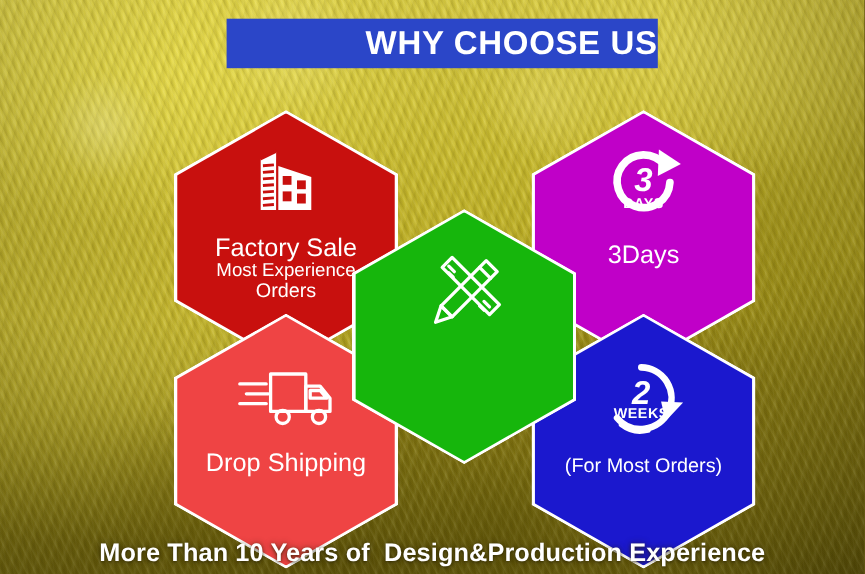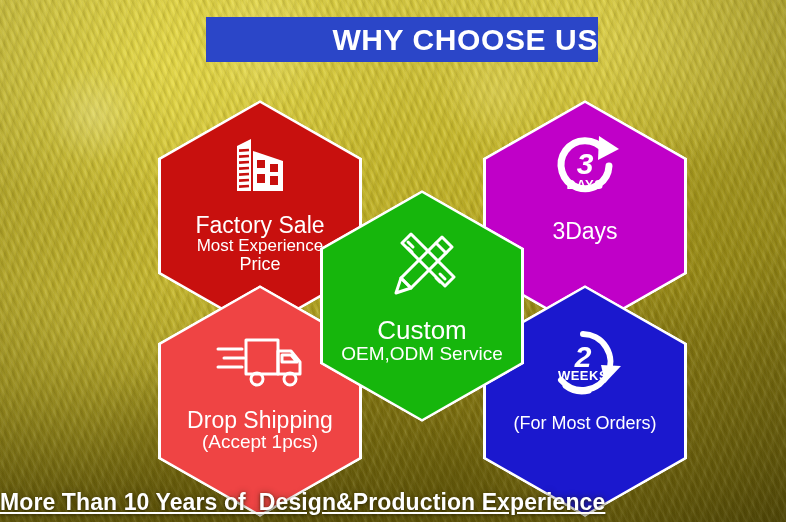--- a/index.html
+++ b/index.html
@@ -200,28 +200,27 @@
     fill: #ffffff;
     letter-spacing: 0.5px;
   }
 
   
   #footer-caption {
     position: absolute;
     left: 0;
     right: 0;
     bottom: 6px;
-    text-align: left;
+    text-align: center;
     color: #ffffff;
     font-size: 23px;
     font-weight: bold;
     letter-spacing: 0.1px;
     text-shadow: 0 1px 3px rgba(40,34,2,0.75), 0 0 7px rgba(40,34,2,0.45);
     white-space: pre;
-    text-decoration: underline;
   }
 </style>
 </head>
 <body>
 
 <div id="stage">
 
   <div class="bg-layer" id="bg-base"></div>
   <div class="bg-layer" id="bg-strands-a"></div>
   <div class="bg-layer" id="bg-strands-b"></div>
@@ -259,21 +258,21 @@
               <rect x="49" y="35" width="8" height="8"></rect>
               <rect x="36" y="45" width="8" height="9"></rect>
               <rect x="49" y="47" width="8" height="9"></rect>
             </g>
           </g>
         </svg>
       </div>
       <div class="hex-label">
         <span class="hex-title">Factory Sale</span>
         <span class="hex-sub">Most Experience</span>
-        <span class="hex-sub2">Price</span>
+        <span class="hex-sub2">Orders</span>
       </div>
     </div>
   </div>
 
   <div class="hex" id="hex-3days">
     <div class="hex-border"></div>
     <div class="hex-inner">
       <div class="hex-icon">
         <svg width="88" height="76" viewBox="0 0 88 76" aria-hidden="true">
           <g fill="none" stroke="#ffffff" stroke-width="7" stroke-linecap="round">
@@ -307,21 +306,20 @@
 
             <path d="M70 26 L79 26 L85 33 L70 33 Z"></path>
 
             <circle cx="45" cy="50" r="6"></circle>
             <circle cx="78" cy="50" r="6"></circle>
           </g>
         </svg>
       </div>
       <div class="hex-label">
         <span class="hex-title">Drop Shipping</span>
-        <span class="hex-sub">(Accept 1pcs)</span>
       </div>
     </div>
   </div>
 
   <div class="hex" id="hex-2weeks">
     <div class="hex-border"></div>
     <div class="hex-inner">
       <div class="hex-icon">
         <svg width="92" height="76" viewBox="0 0 92 76" aria-hidden="true">
           <g fill="none" stroke="#ffffff" stroke-width="6" stroke-linecap="round">
@@ -354,22 +352,18 @@
             <path d="M56 53 L60 57"></path>
 
             <path d="M62 12 L72 22 L31 63 L21 53 Z"></path>
 
             <path d="M56 18 L66 28"></path>
 
             <path d="M21 53 L31 63 L16 68 Z"></path>
           </g>
         </svg>
       </div>
-      <div class="hex-label">
-        <span class="hex-title">Custom</span>
-        <span class="hex-sub">OEM,ODM Service</span>
-      </div>
     </div>
   </div>
 
   <div id="footer-caption">More Than 10 Years of  Design&amp;Production Experience</div>
 
 </div>
 
 </body></html>

